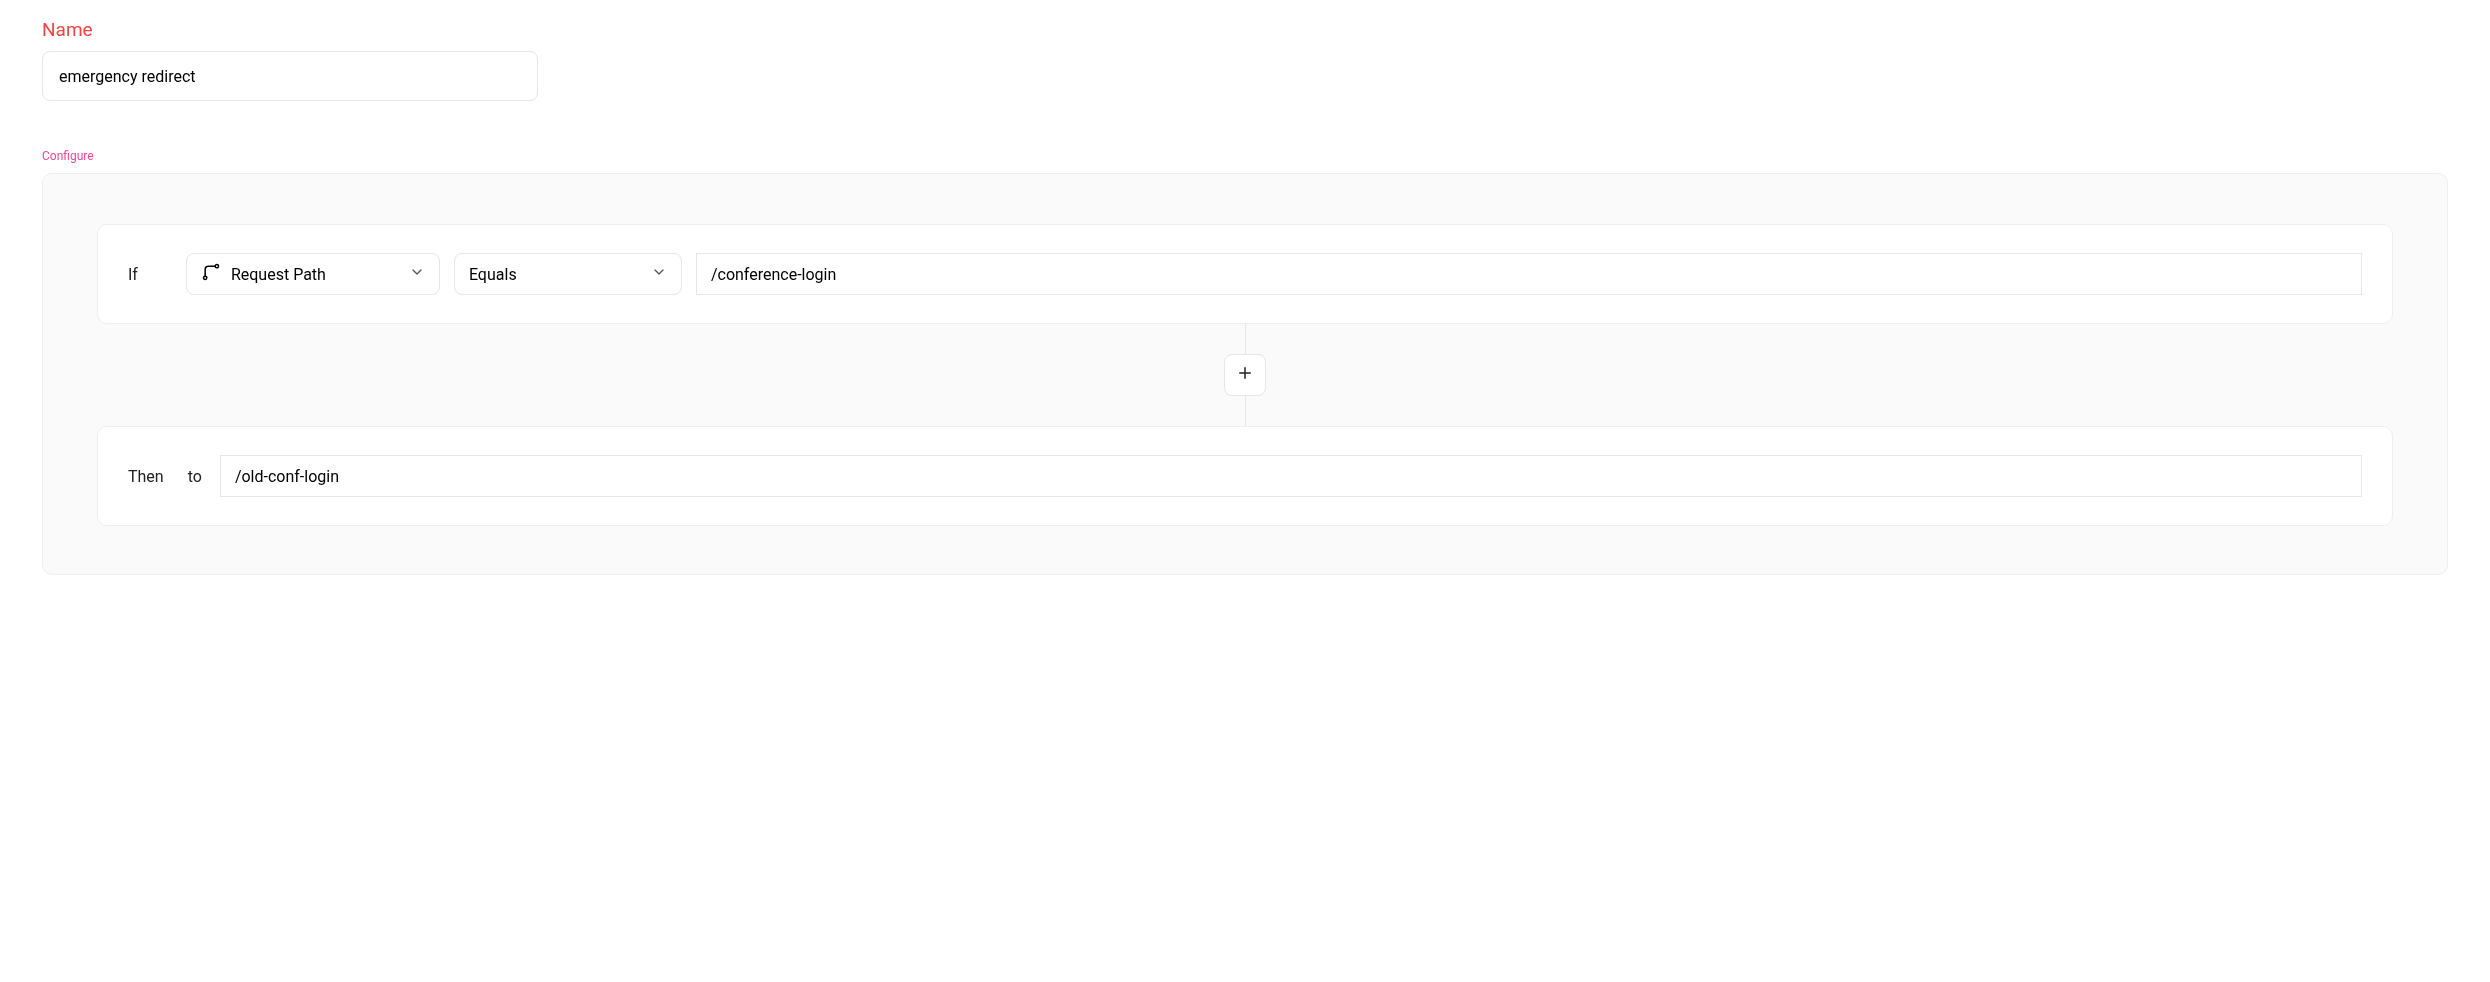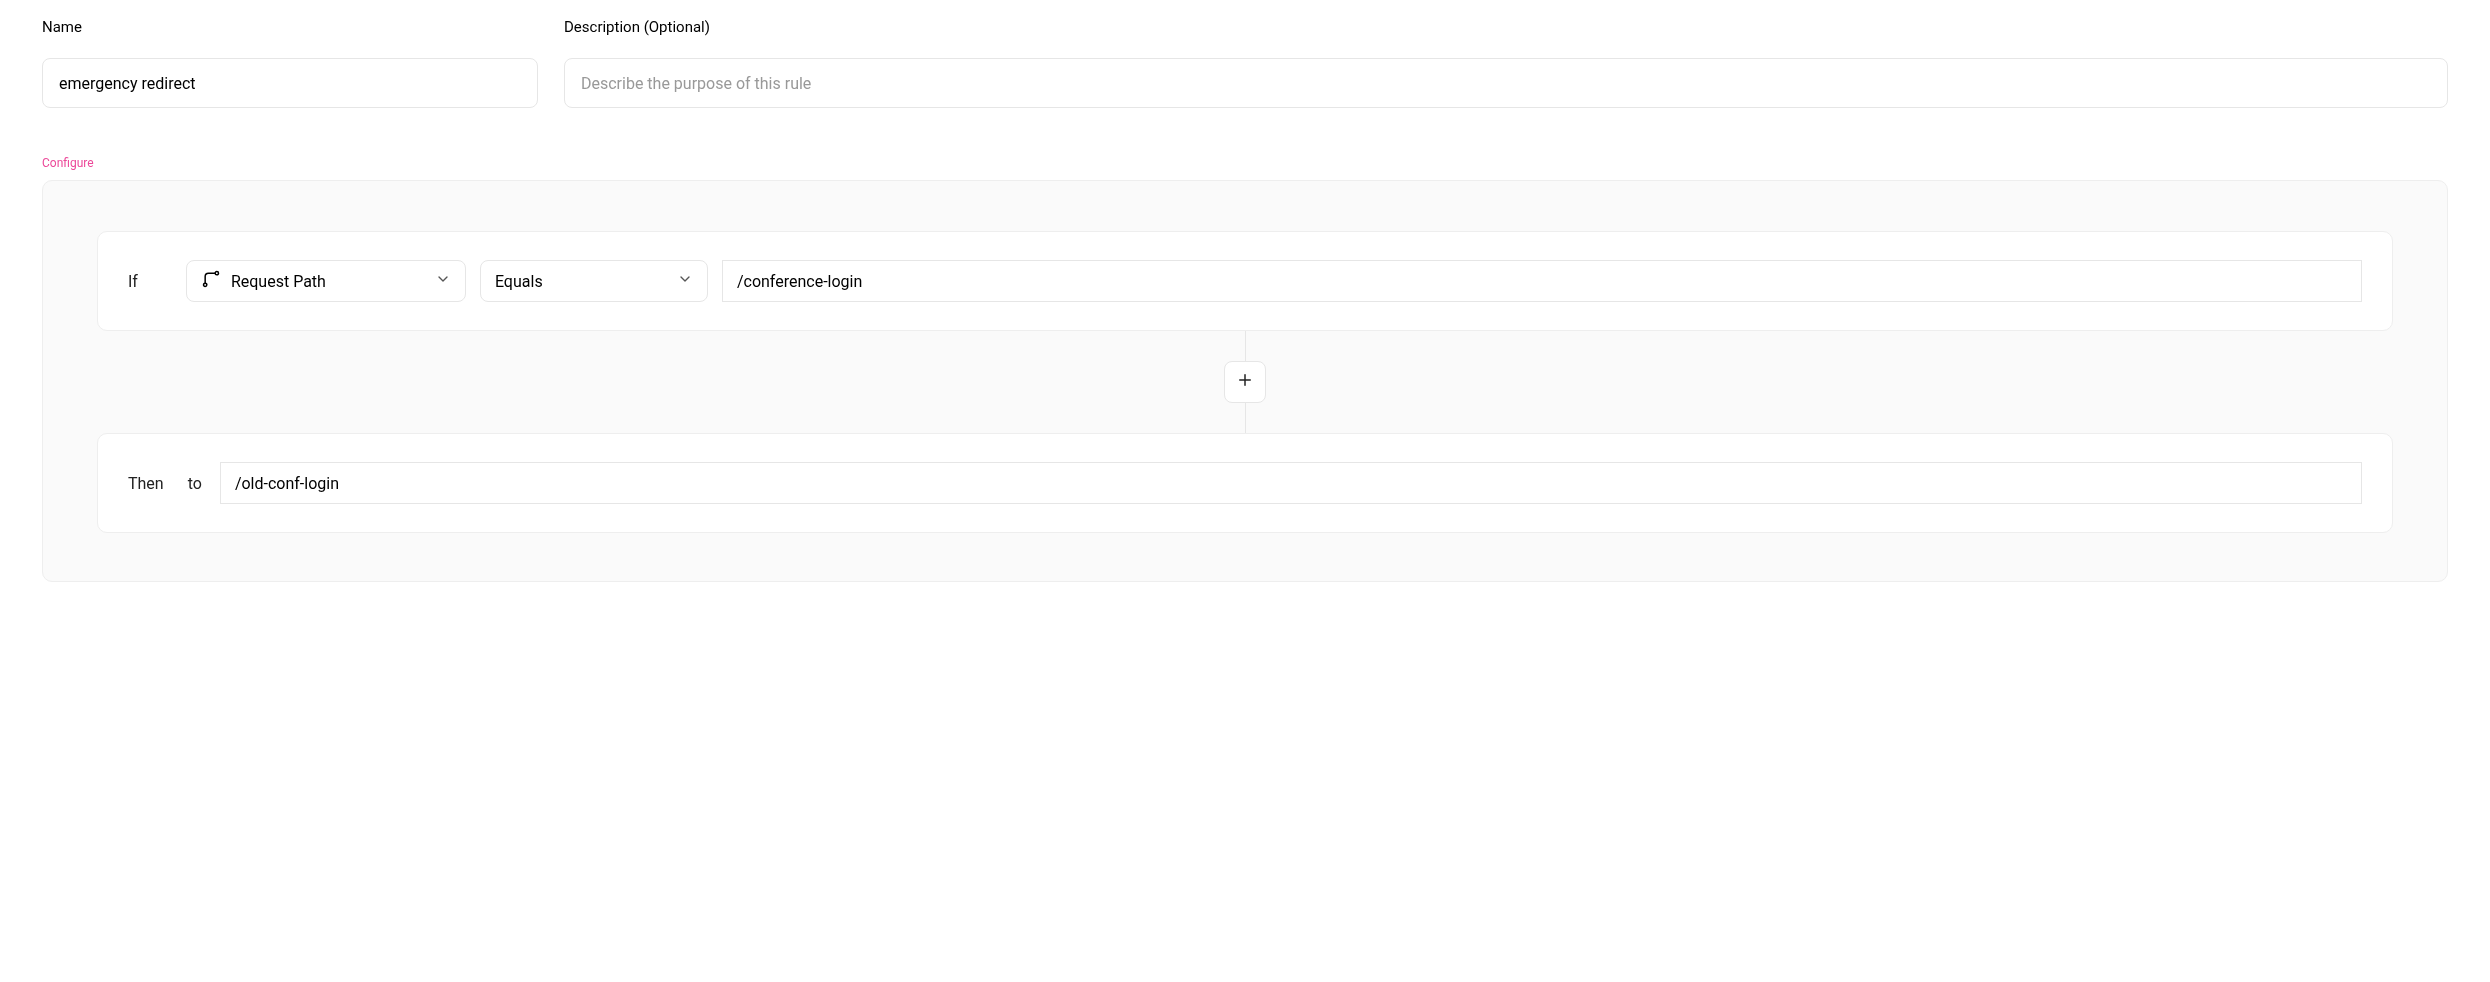--- a/index.html
+++ b/index.html
@@ -11,23 +11,23 @@
       font-size: 16px;
     }
     .top-row {
       display: flex;
       gap: 26px;
       margin-bottom: 48px;
     }
     .field-group-name { flex: 0 0 496px; }
     .field-group-desc { flex: 1; }
     .label {
-      color: #000000;
-      font-size: 15px;
-      margin-bottom: 22px;
+      color: #ef4444;
+      font-size: 19px;
+      margin-bottom: 10px;
       display: block;
     }
     .text-input {
       width: 100%;
       height: 50px;
       border: 1px solid #e6e6e6;
       border-radius: 8px;
       padding: 0 16px;
       font-size: 16px;
       color: #000;
@@ -67,21 +67,21 @@
       border-radius: 8px;
       background: #fff;
       display: flex;
       align-items: center;
       padding: 0 14px;
       gap: 10px;
       cursor: pointer;
     }
     .select .sel-label { flex: 1; font-size: 16px; color: #000; }
     .chev { color: #555; flex-shrink: 0; }
-    .sel-condition { width: 280px; }
+    .sel-condition { width: 254px; }
     .sel-operator  { width: 228px; }
     .sel-action    { width: 528px; }
     .value-input {
       flex: 1;
       height: 42px;
       border: 1px solid #e6e6e6;
       border-radius: 0;
       padding: 0 14px;
       font-size: 16px;
       color: #000;
@@ -117,24 +117,20 @@
     }
     .to-label { color: #222; font-size: 16px; margin: 0 4px; }
   </style>
 </head>
 <body>
 
 <div class="top-row">
   <div class="field-group-name">
     <label class="label">Name</label>
     <input type="text" class="text-input" value="emergency redirect" style="">
-  </div>
-  <div class="field-group-desc">
-    <label class="label">Description (Optional)</label>
-    <input type="text" class="text-input" placeholder="Describe the purpose of this rule" style="">
   </div>
 </div>
 
 <div class="section-label">Configure</div>
 
 <div class="config-panel">
 
   <div class="card">
     <span class="kw kw-if">If</span>
 

